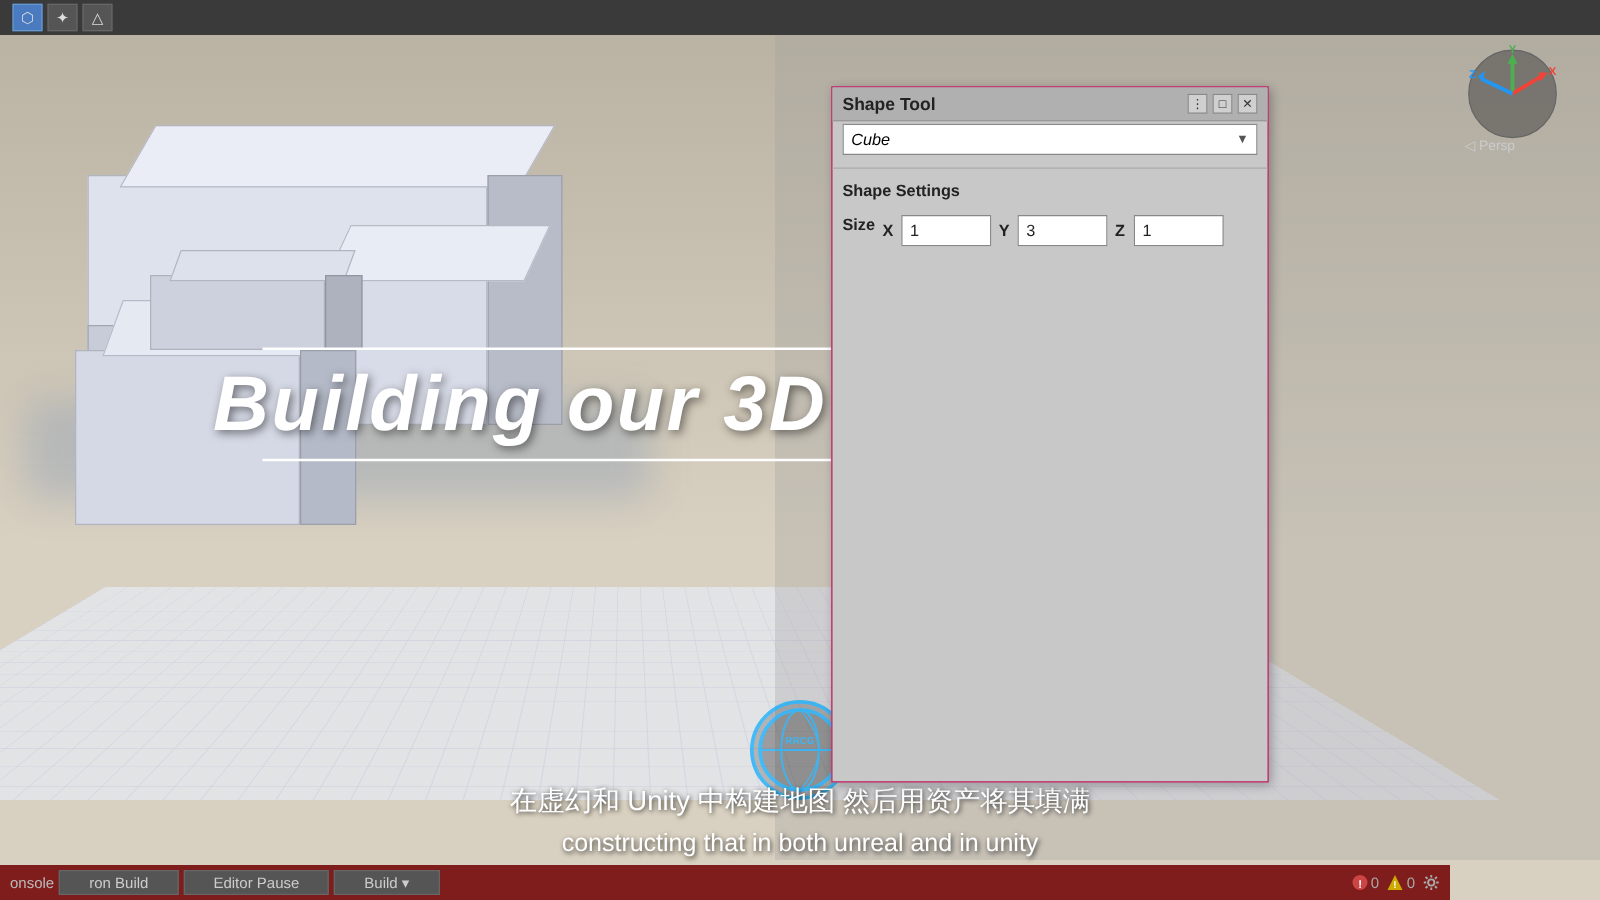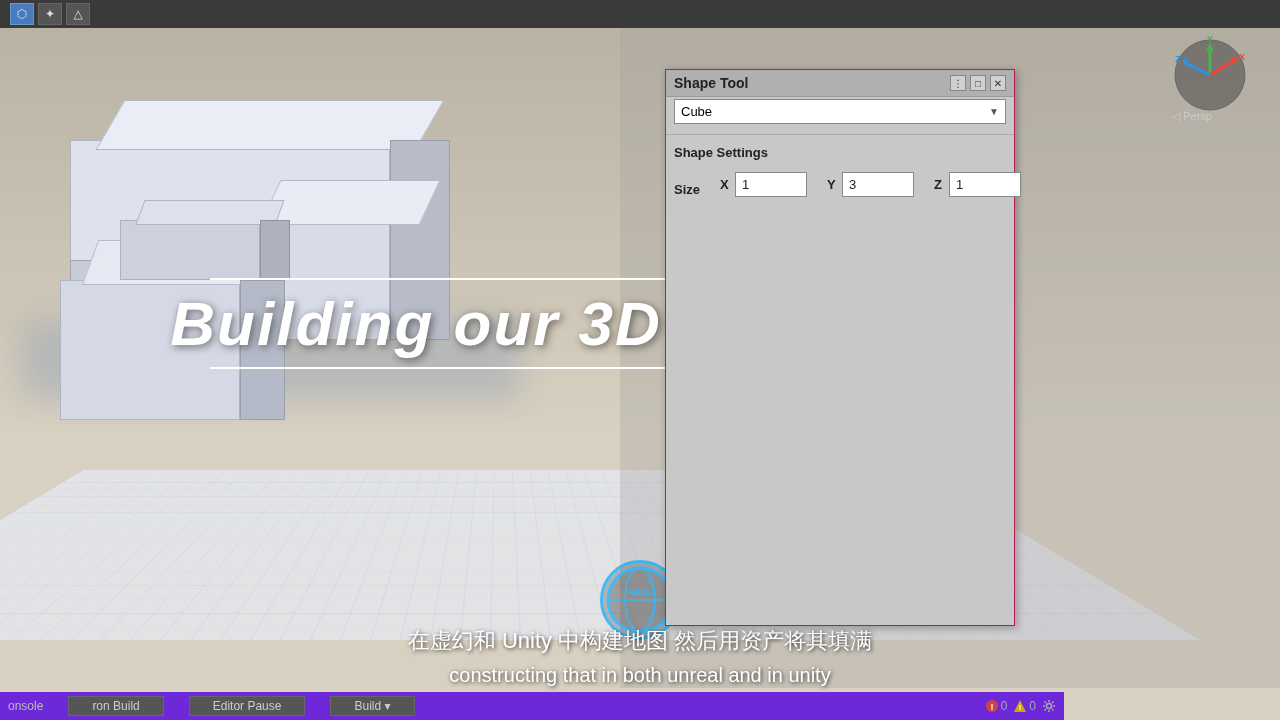--- a/index.html
+++ b/index.html
@@ -155,20 +155,21 @@
       font-size: 13px;
       font-weight: bold;
       color: #222;
       padding: 8px 8px 4px 8px;
     }
 
     .panel-dropdown-row {
       padding: 2px 8px 8px 8px;
       display: flex;
       align-items: center;
+      font-style: italic;
     }
     .panel-dropdown {
       flex: 1;
       background: white;
       border: 1px solid #888;
       padding: 4px 6px;
       font-size: 13px;
       display: flex;
       align-items: center;
       justify-content: space-between;
@@ -181,22 +182,22 @@
 
     .panel-divider {
       height: 1px;
       background: #aaa;
       margin: 2px 0;
     }
 
     .size-row {
       padding: 8px 8px;
       display: flex;
-      align-items: flex-end;
-      gap: 20px;
+      align-items: flex-start;
+      gap: 6px;
     }
     .size-label {
       font-size: 13px;
       font-weight: bold;
       color: #222;
     }
     .axis-group {
       display: flex;
       align-items: center;
       gap: 3px;
@@ -245,27 +246,27 @@
     .tool-btn.active {
       background: #4a7abf;
       border-color: #6699cc;
     }
 
     
     #bottom-bar {
       position: absolute;
       bottom: 0;
       left: 0;
-      width: 1064px;
+      width: 1160px;
       height: 28px;
-      background: #6d28d9;
+      background: #7f1d1d;
       display: flex;
       align-items: center;
       padding: 0 8px;
-      gap: 25px;
+      gap: 4px;
       z-index: 200;
     }
     .bottom-label {
       font-size: 12px;
       color: #ccc;
     }
     .bottom-btn {
       background: #555;
       border: 1px solid #666;
       padding: 2px 23px;

